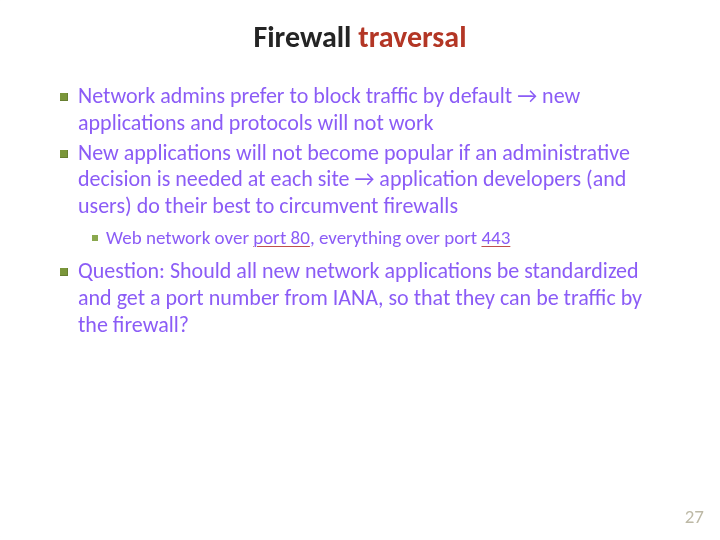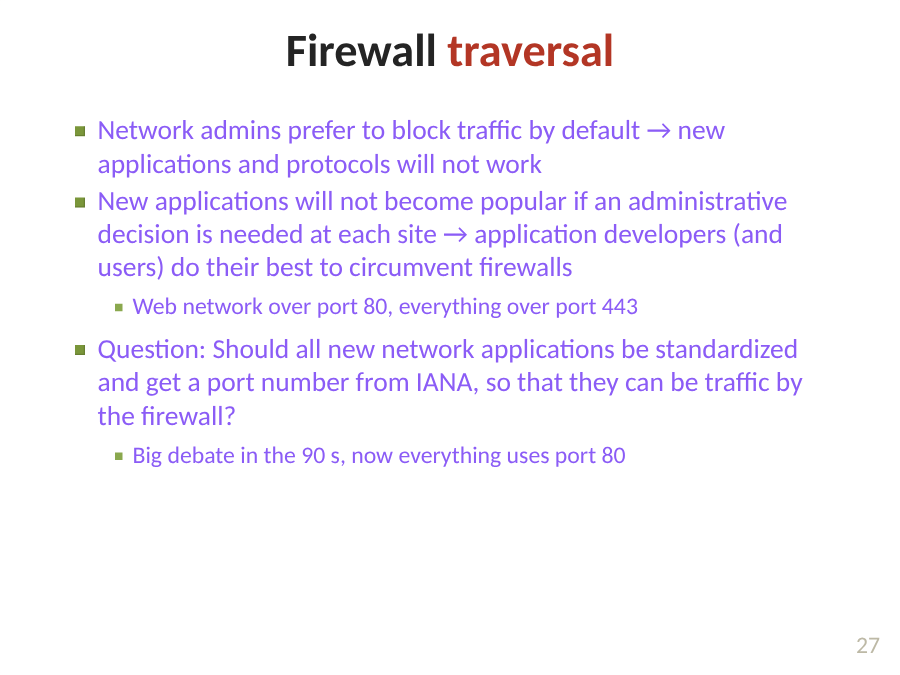--- a/index.html
+++ b/index.html
@@ -6,21 +6,21 @@
   html, body { width: 720px; height: 540px; overflow: hidden; }
   body {
     font-family: Calibri, "Segoe UI", Arial, sans-serif;
     background: radial-gradient(ellipse 900px 700px at 50% 50%, #ffffff 0%, #ffffff 55%, #fcf8e8 85%, #f7f0d4 100%);
     position: relative;
     color: #000;
   }
   .title {
     text-align: center;
     font-weight: 700;
-    font-size: 37px;
+    font-size: 30px;
     margin-top: 18px;
     color: #242424;
   }
   .title .accent { color: #b33625; }
   .bullets {
     margin: 28px 62px 0 78px;
   }
   .bullets > li {
     list-style: none;
     position: relative;
@@ -54,20 +54,21 @@
   .sub > li::before {
     content: "";
     position: absolute;
     left: -14px;
     top: 9px;
     width: 6px;
     height: 6px;
     background: #8aa84e;
   }
   .ul-red {
+    text-decoration: underline;
     text-decoration-color: #c0504d;
     text-decoration-thickness: 1.3px;
     text-underline-offset: 2px;
   }
   .pagenum {
     position: absolute;
     right: 16px;
     bottom: 12px;
     font-size: 19px;
     color: #bdb9a6;
@@ -87,21 +88,16 @@
   <li>
     <span>New applications will not become popular if an administrative decision is needed at each site → application developers (and users) do their best to circumvent firewalls</span>
     <ul class="sub">
       <li>
         <span>Web network over </span><span class="ul-red">port 80</span><span>, everything over port </span><span class="ul-red">443</span><span></span>
       </li>
     </ul>
   </li>
   <li>
     <span>Question: Should all new network applications be standardized and get a port number from IANA, so that they can be traffic by the firewall?</span>
-    <ul class="sub">
-      <li>
-        <span>Big debate in the 90 s, now everything uses port 80</span>
-      </li>
-    </ul>
   </li>
 </ul>
 
 <div class="pagenum">27</div>
 
 </body></html>

